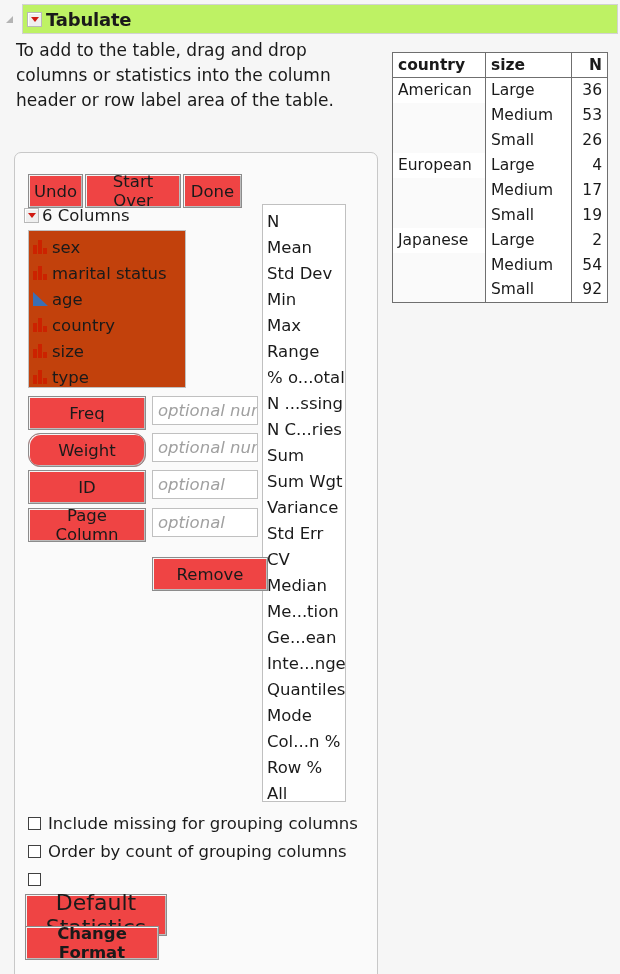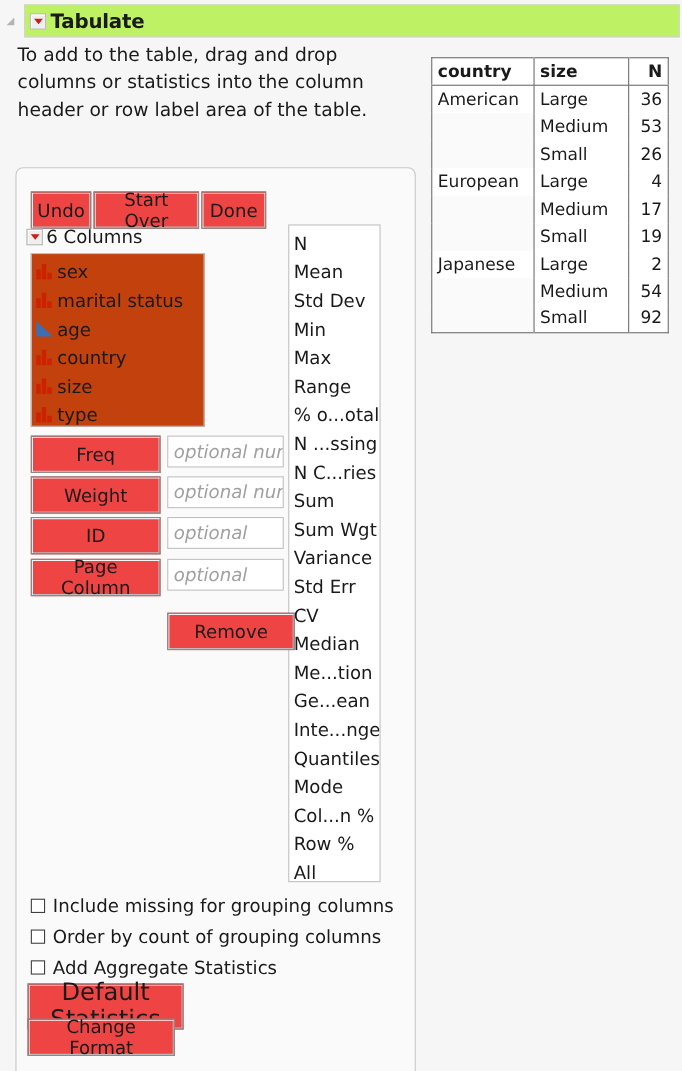--- a/index.html
+++ b/index.html
@@ -229,21 +229,21 @@
     white-space: nowrap;
   }
 
   
   .role-btn {
     width: 118px;
     height: 29px;
     left: 28px;
   }
   #btn-freq        { top: 396px; }
-  #btn-weight      { top: 433px; }
+  #btn-weight      { top: 433px; border-radius: 12px; }
   #btn-id          { top: 470px; }
   #btn-pagecolumn  { top: 508px; }
 
   .role-field {
     position: absolute;
     left: 152px;
     width: 106px;
     height: 29px;
     background: #ffffff;
     border: 1px solid #c0c0c0;
@@ -281,21 +281,21 @@
     background: #ffffff;
     box-sizing: border-box;
     flex: 0 0 auto;
   }
   .checkbox-row .cb-label { margin-left: 7px; }
   #cb-include   { top: 812px; }
   #cb-order     { top: 840px; }
   #cb-aggregate { top: 868px; }
 
   #btn-defaultstats { left: 25px; top: 894px; width: 142px; height: 42px; font-size: 22px; }
-  #btn-changeformat { left: 25px; top: 926px; width: 134px; height: 20px; font-size: 16.5px; }
+  #btn-changeformat { left: 25px; top: 926px; width: 134px; height: 20px; font-size: 16.5px; font-weight: bold; }
 </style>
 </head>
 <body>
 
 <div id="outline-arrow"></div>
 <div id="titlebar">
   <span class="disclosure-btn">
       <i></i>
     </span>
   <span id="title-text">Tabulate</span>
@@ -459,17 +459,16 @@
 <div class="checkbox-row" id="cb-include">
   <span class="box"></span>
   <span class="cb-label">Include missing for grouping columns</span>
 </div>
 <div class="checkbox-row" id="cb-order">
   <span class="box"></span>
   <span class="cb-label">Order by count of grouping columns</span>
 </div>
 <div class="checkbox-row" id="cb-aggregate">
   <span class="box"></span>
-  <span class="cb-label">Add Aggregate Statistics</span>
 </div>
 
 <div class="btn" id="btn-defaultstats">Default Statistics</div>
 <div class="btn" id="btn-changeformat">Change Format</div>
 
 </body></html>

